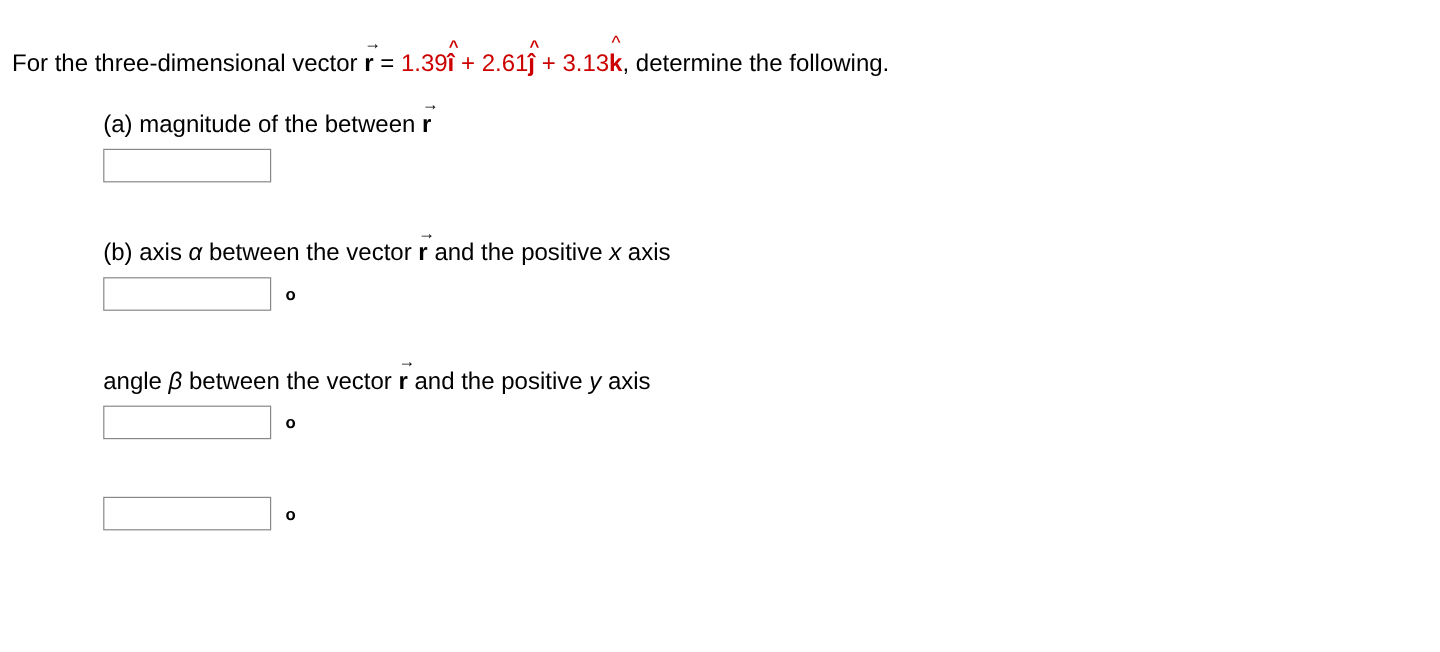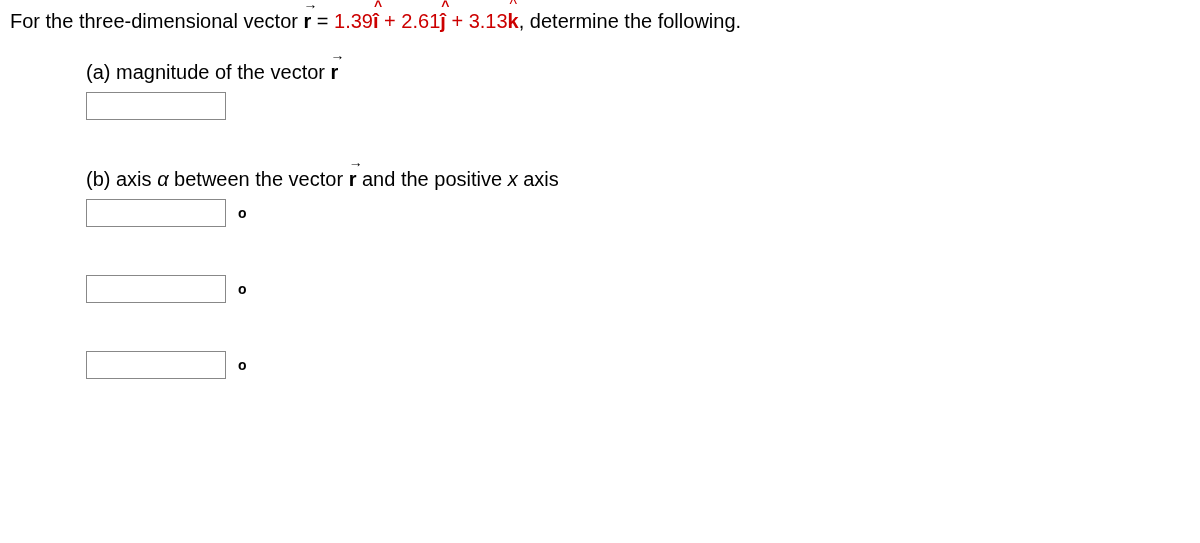--- a/index.html
+++ b/index.html
@@ -10,20 +10,21 @@
     body {
       font-family: Verdana, Geneva, sans-serif;
       font-size: 20px;
       background: #fff;
       padding: 10px;
       width: 1200px;
       height: 543px;
     }
     .question-intro {
       margin-bottom: 28px;
+      margin-top: 32px;
     }
     .part {
       margin-left: 76px;
       margin-bottom: 48px;
     }
     .part-label {
       margin-bottom: 8px;
     }
     .input-row {
       display: flex;
@@ -88,38 +89,41 @@
   </style>
 </head>
 <body>
 
 <div class="question-intro">
   <span>For the three-dimensional vector  </span><span class="vector-r">r</span><span> = </span><span class="coef">1.39</span><span class="coef hat-i">î</span><span class="coef"> + </span><span class="coef">2.61</span><span class="coef hat-j">ĵ</span><span class="coef"> + </span><span class="coef">3.13</span><span class="coef hat-k">k</span><span>,</span><span>  determine the following.</span>
 </div>
 
 <div class="part">
   <div class="part-label">
-    <span>(a) magnitude of the vector  </span><span class="vector-r">r</span>
+    <span>(a) magnitude of the between  </span><span class="vector-r">r</span>
   </div>
   <div class="input-row">
     <input type="text" class="answer-input" style="">
   </div>
 </div>
 
 <div class="part">
   <div class="part-label">
     <span>(b) axis </span><span class="greek">α</span><span> between the vector  </span><span class="vector-r">r</span><span>  and the positive </span><span class="italic">x</span><span> axis</span>
   </div>
   <div class="input-row">
     <input type="text" class="answer-input" style="">
     <span class="degree-symbol">o</span>
   </div>
 </div>
 
 <div class="part">
+  <div class="part-label">
+    <span>angle </span><span class="greek">β</span><span> between the vector  </span><span class="vector-r">r</span><span>  and the positive </span><span class="italic">y</span><span> axis</span>
+  </div>
   <div class="input-row">
     <input type="text" class="answer-input" style="">
     <span class="degree-symbol">o</span>
   </div>
 </div>
 
 <div class="part">
   <div class="input-row">
     <input type="text" class="answer-input" style="">
     <span class="degree-symbol">o</span>

